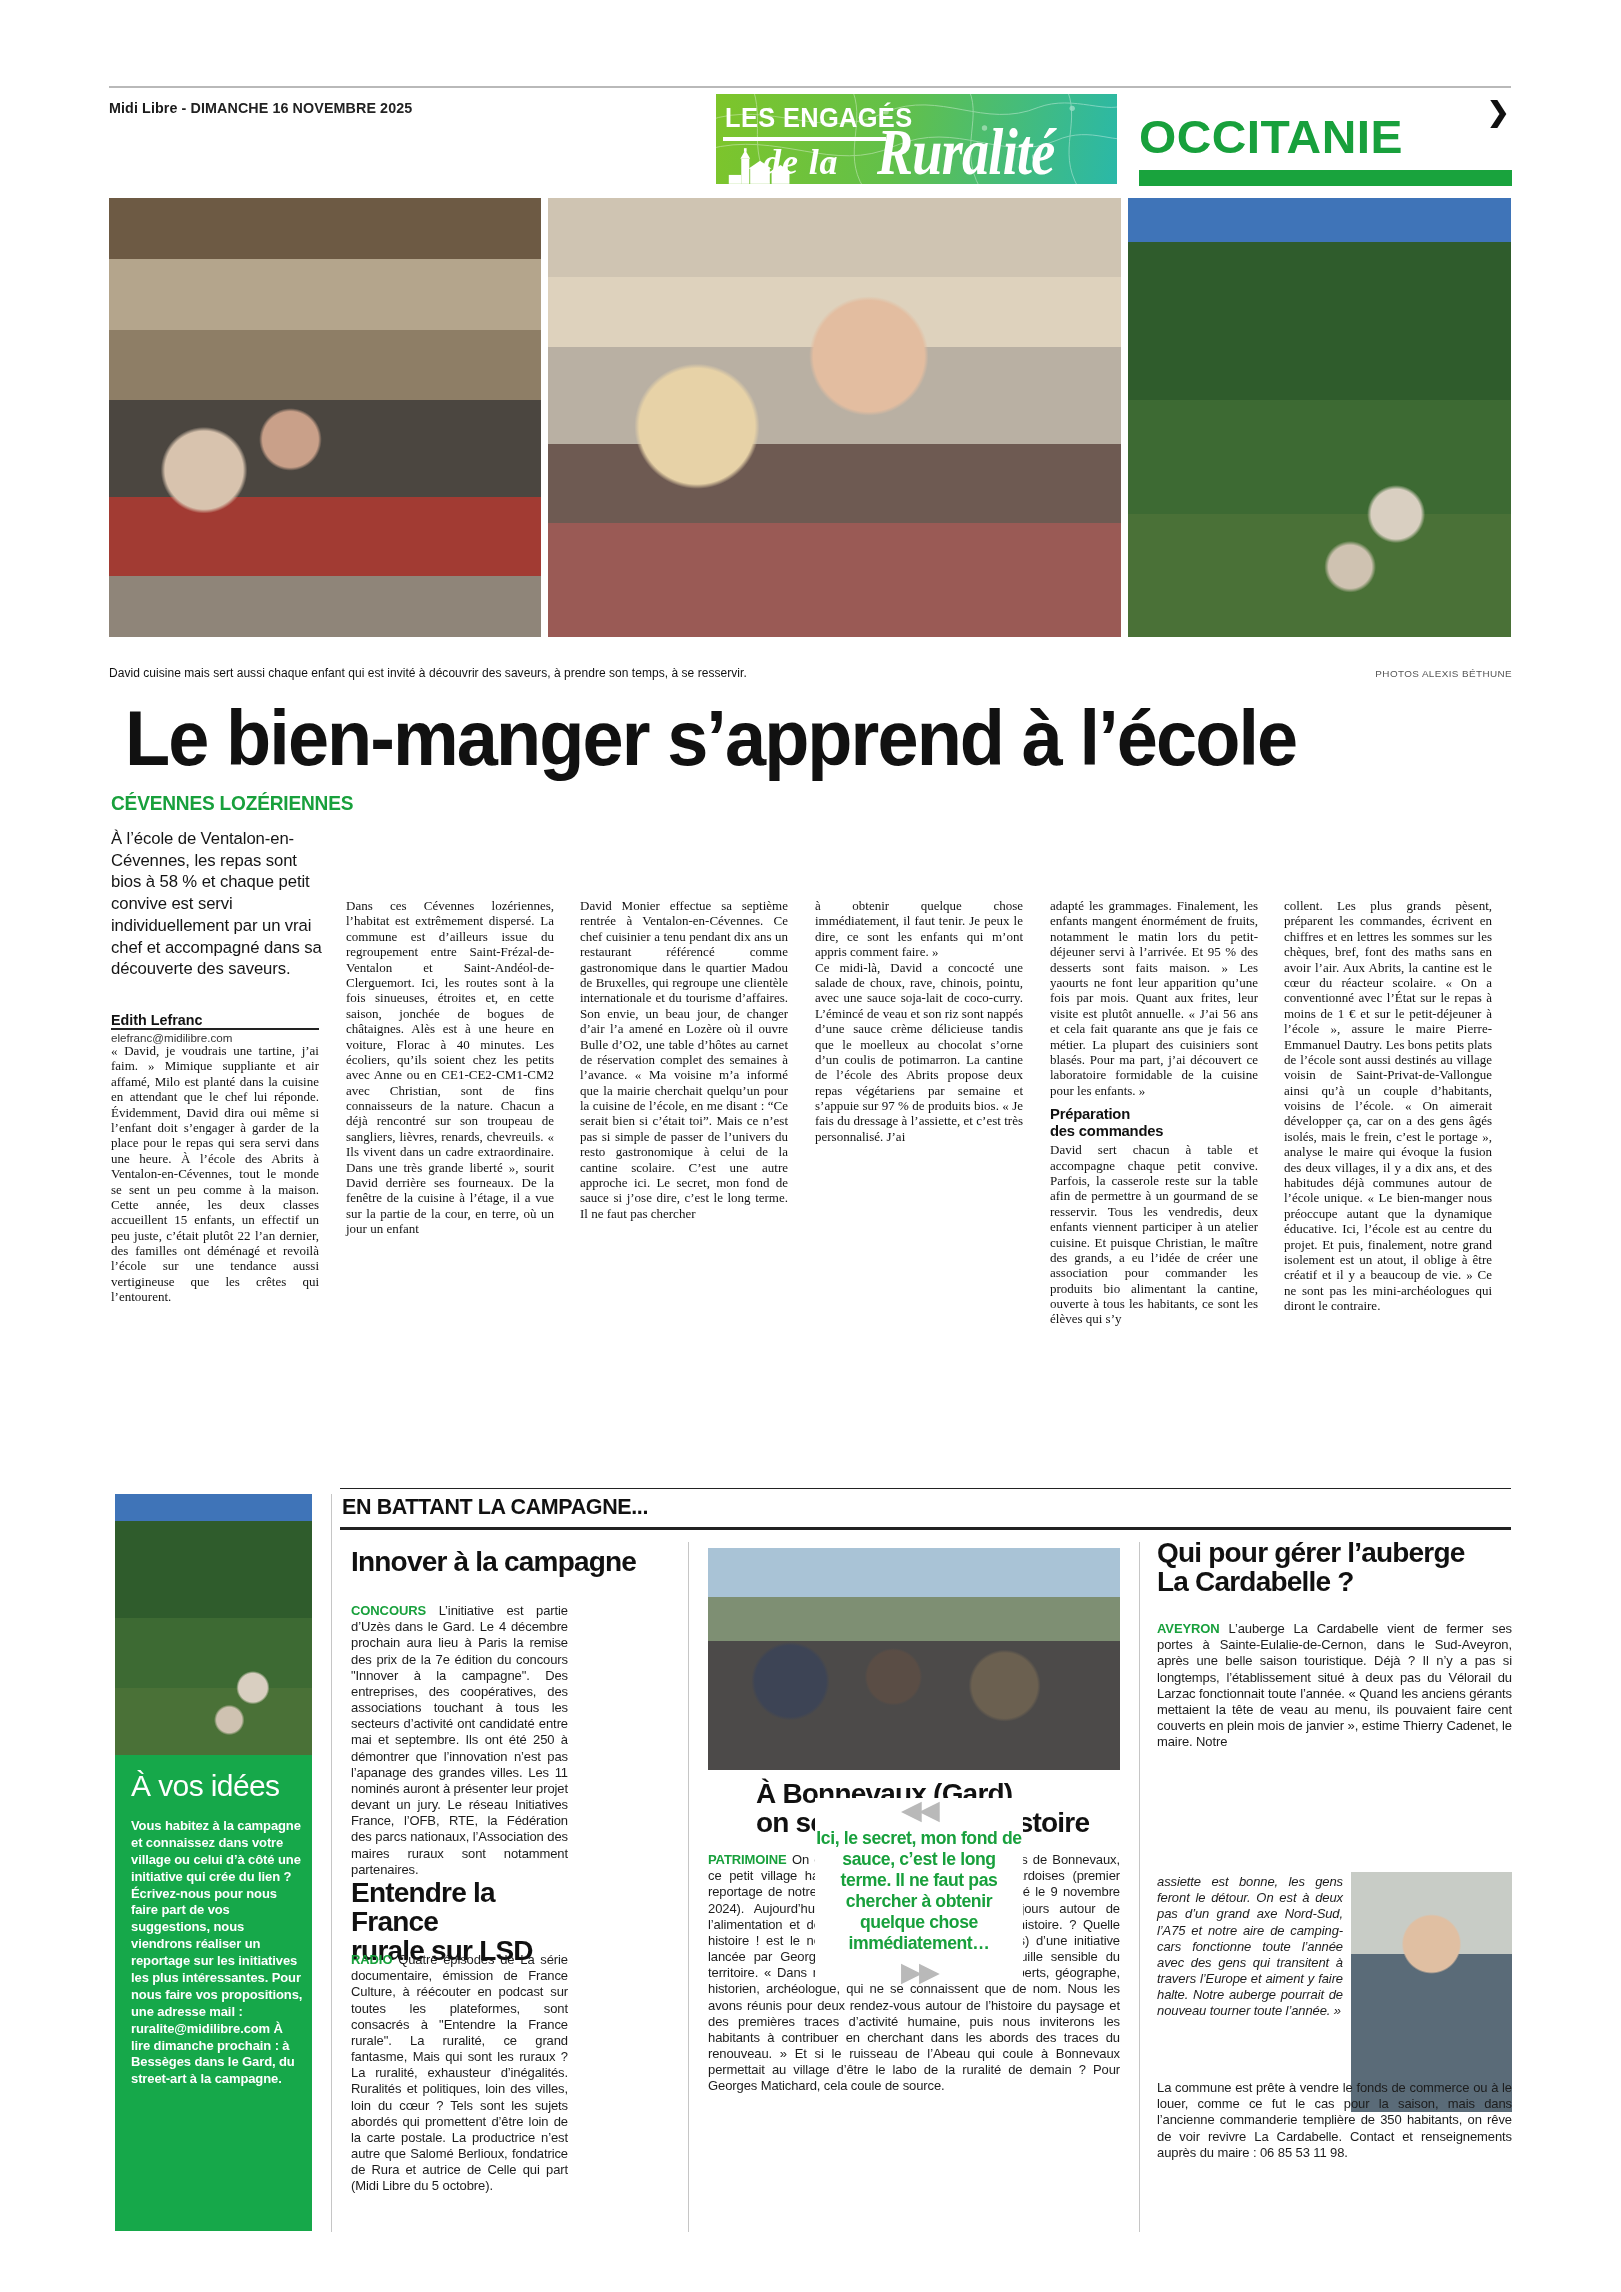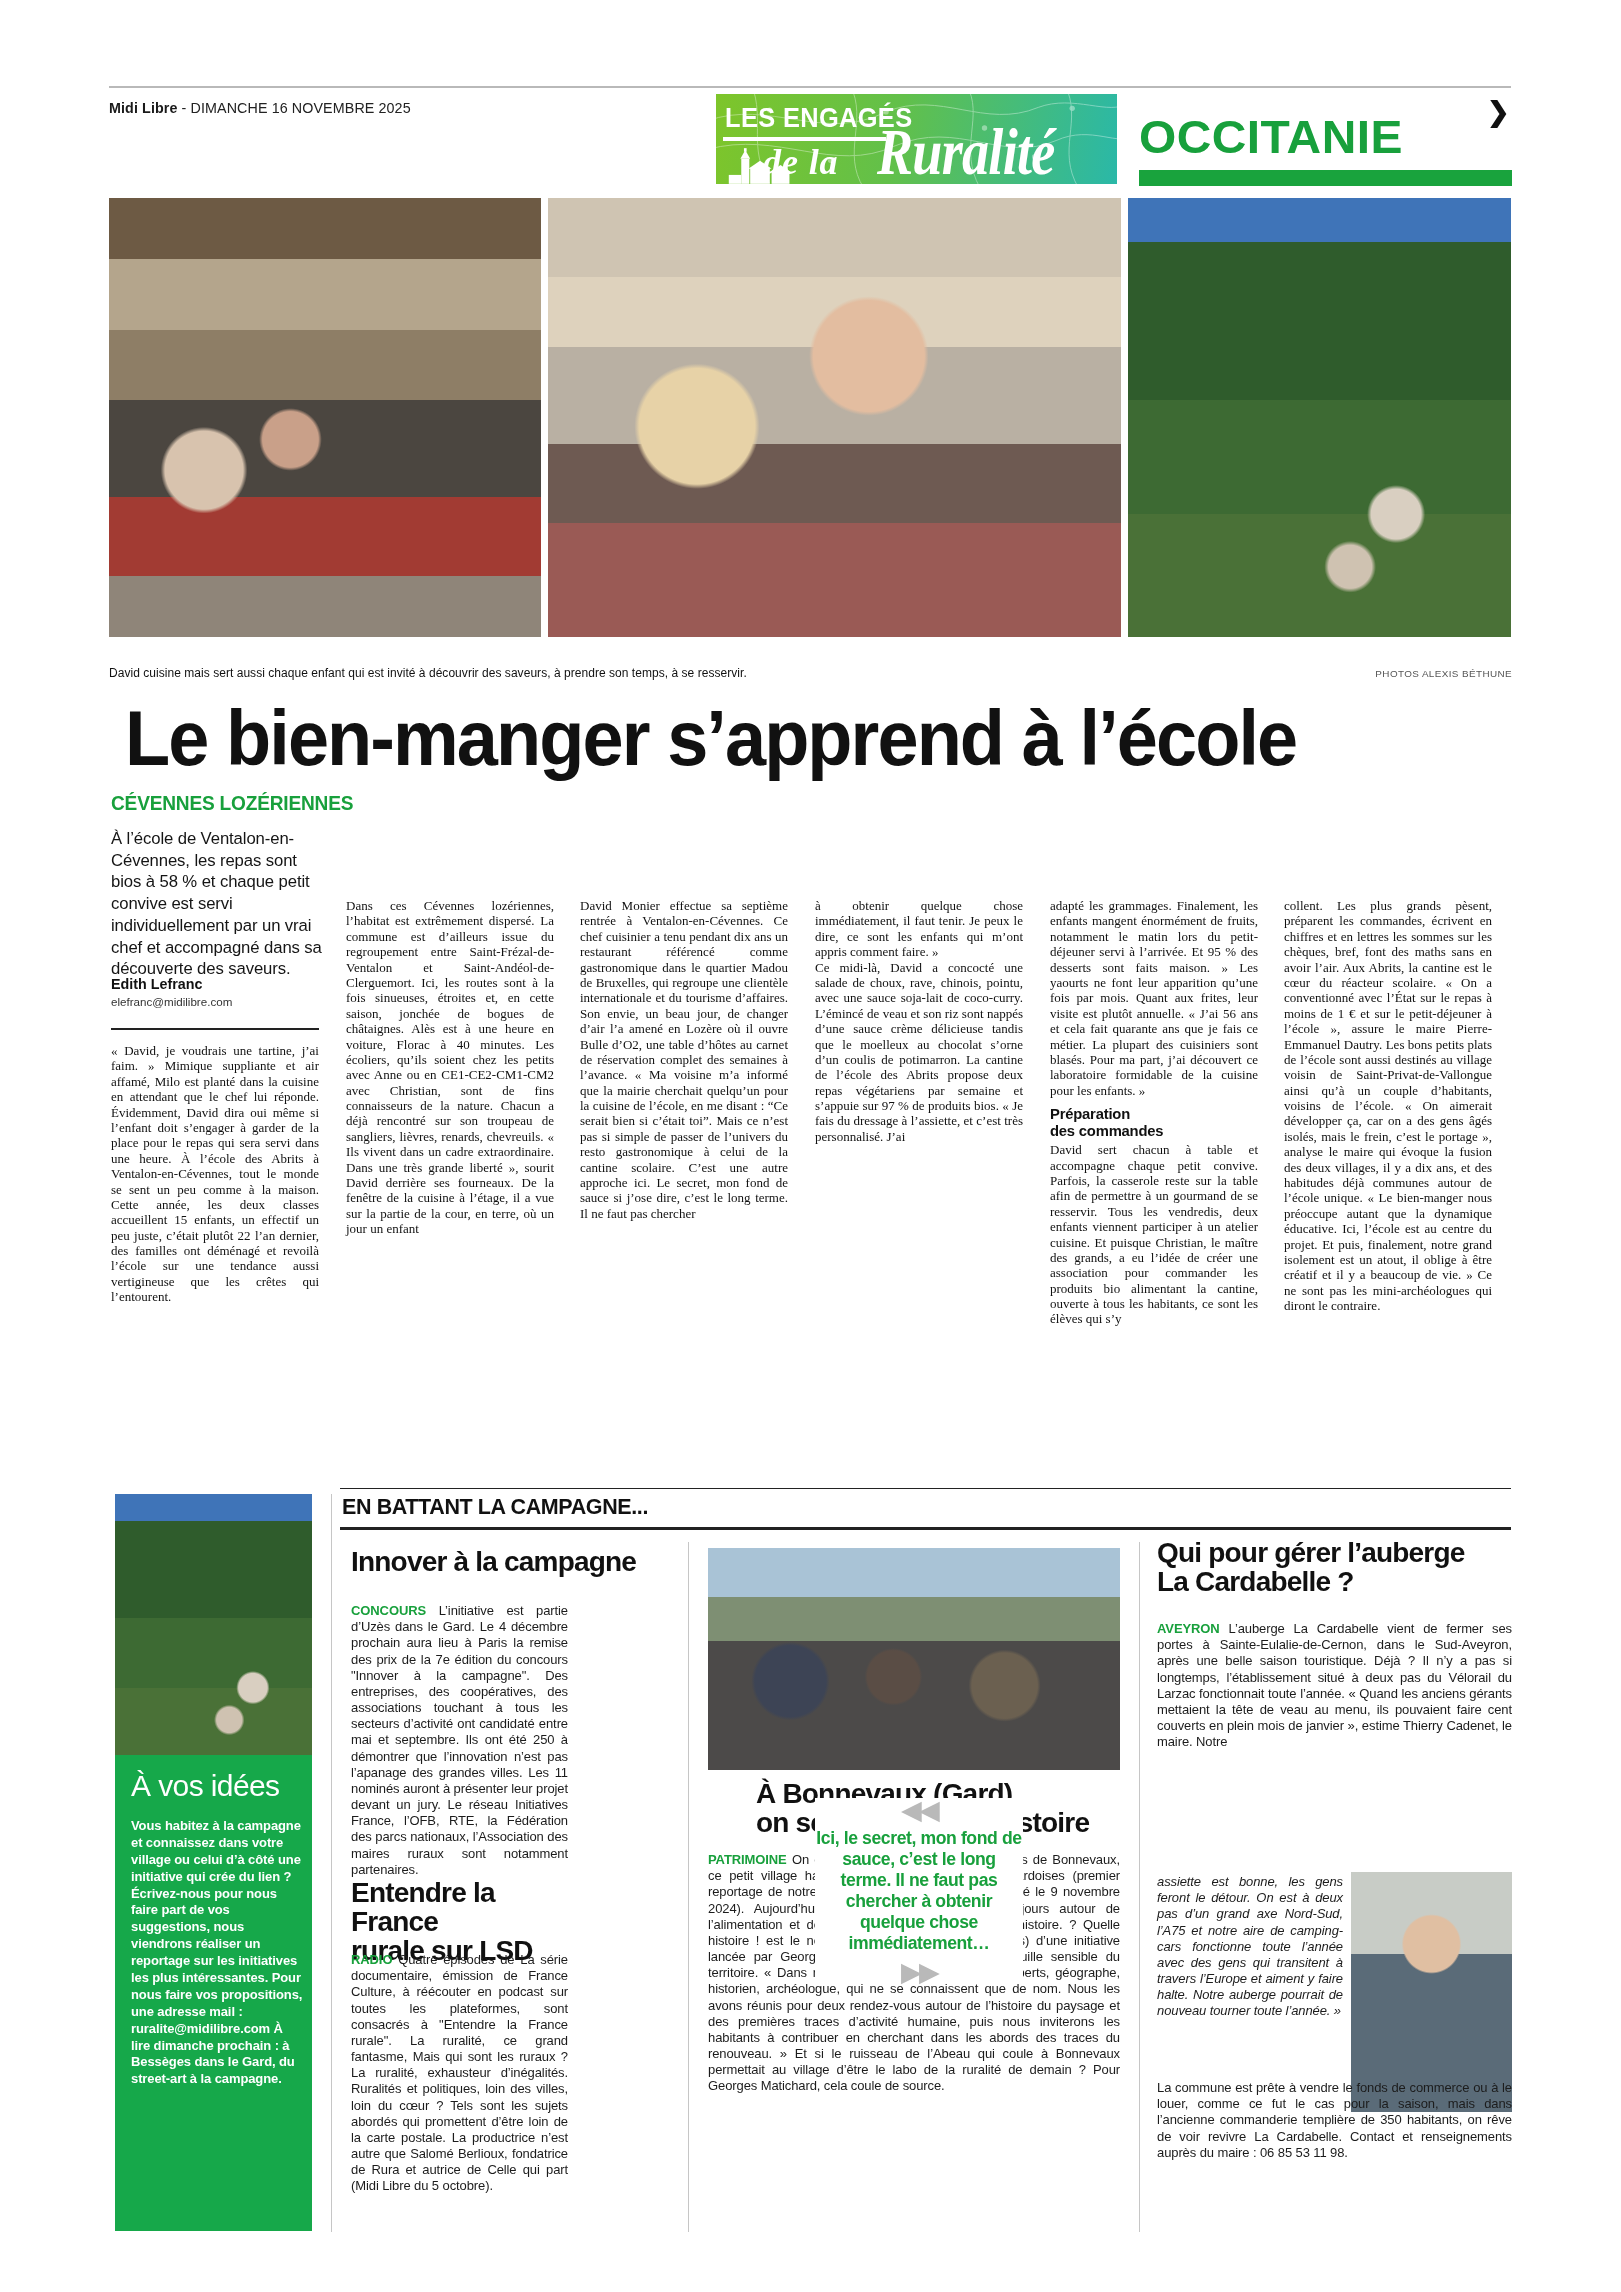--- a/index.html
+++ b/index.html
@@ -9,21 +9,21 @@
     font-family:"Liberation Sans", sans-serif;
     color:#1a1a1a;
     -webkit-font-smoothing:antialiased;
   }
   .page{position:relative;width:1621px;height:2293px;overflow:hidden;}
 
   
   .rule-top{position:absolute;left:109px;top:86px;width:1402px;height:1.8px;background:#b9b9b9;}
   .masthead-date{position:absolute;left:109px;top:100px;font-size:14.3px;letter-spacing:0.1px;white-space:nowrap;}
   .masthead-date b{font-weight:bold;}
-  .masthead-date span{font-weight:normal;color:#222;}
+  .masthead-date span{font-weight:bold;color:#222;}
 
   .logo-box{position:absolute;left:716px;top:94px;width:401px;height:90px;
     background:linear-gradient(100deg,#7ec52a 0%,#62c04a 45%,#2ab8a8 100%);
     overflow:hidden;}
   .logo-box .net{position:absolute;inset:0;opacity:.5;}
   .logo-eng{position:absolute;left:9px;top:9px;color:#fff;font-weight:bold;font-size:27px;
     letter-spacing:0.4px;font-family:"Liberation Sans",sans-serif;transform:scaleX(.94);transform-origin:left top;}
   .logo-underline{position:absolute;left:7.2px;top:43px;width:163px;height:3.6px;background:#fff;}
   .logo-dela{position:absolute;left:47px;top:47px;color:#fff;font-size:36px;font-style:italic;
     font-family:"Liberation Serif",serif;font-weight:bold;letter-spacing:0.9px;}
@@ -49,21 +49,21 @@
   .headline{position:absolute;left:125px;top:700px;width:1397px;font-size:77px;font-weight:bold;
     letter-spacing:-2px;line-height:1;color:#111;
     font-family:"Liberation Sans",sans-serif;transform:scaleX(.96);transform-origin:left top;}
 
   
   .kicker{position:absolute;left:111px;top:792px;font-size:19.7px;font-weight:bold;color:#18a03c;
     letter-spacing:-0.2px;transform:scaleX(.97);transform-origin:left top;}
   .standfirst{position:absolute;left:111px;top:828px;width:215px;font-size:16.7px;line-height:1.3;
     font-weight:normal;color:#151515;letter-spacing:-0.1px;}
   .byline{position:absolute;left:111px;top:976px;width:215px;}
-  .byline .nm{font-size:14.3px;font-weight:bold;color:#111;}
+  .byline .nm{font-size:14.3px;font-weight:bold;color:#111;margin-top:36px;}
   .byline .em{font-size:11.6px;color:#333;margin-top:2.7px;}
   .byline-rule{position:absolute;left:111px;top:1028px;width:208px;height:1.8px;background:#222;}
 
   
   .cols{position:absolute;left:111px;top:1043px;width:1402px;height:439px;}
   .col{position:absolute;top:0;width:208px;font-family:"Liberation Serif",serif;font-size:13px;
     line-height:1.185;text-align:justify;color:#111;hyphens:auto;}
   .col p{margin:0;}
   .c1{left:0px;}
   .c2{left:235px;top:-145px;height:584px;}

